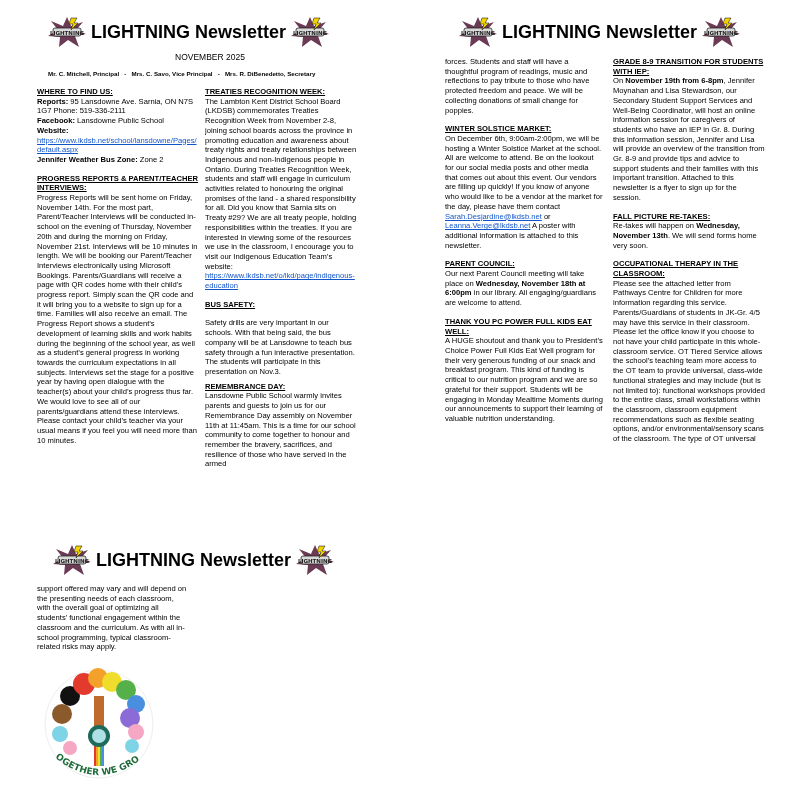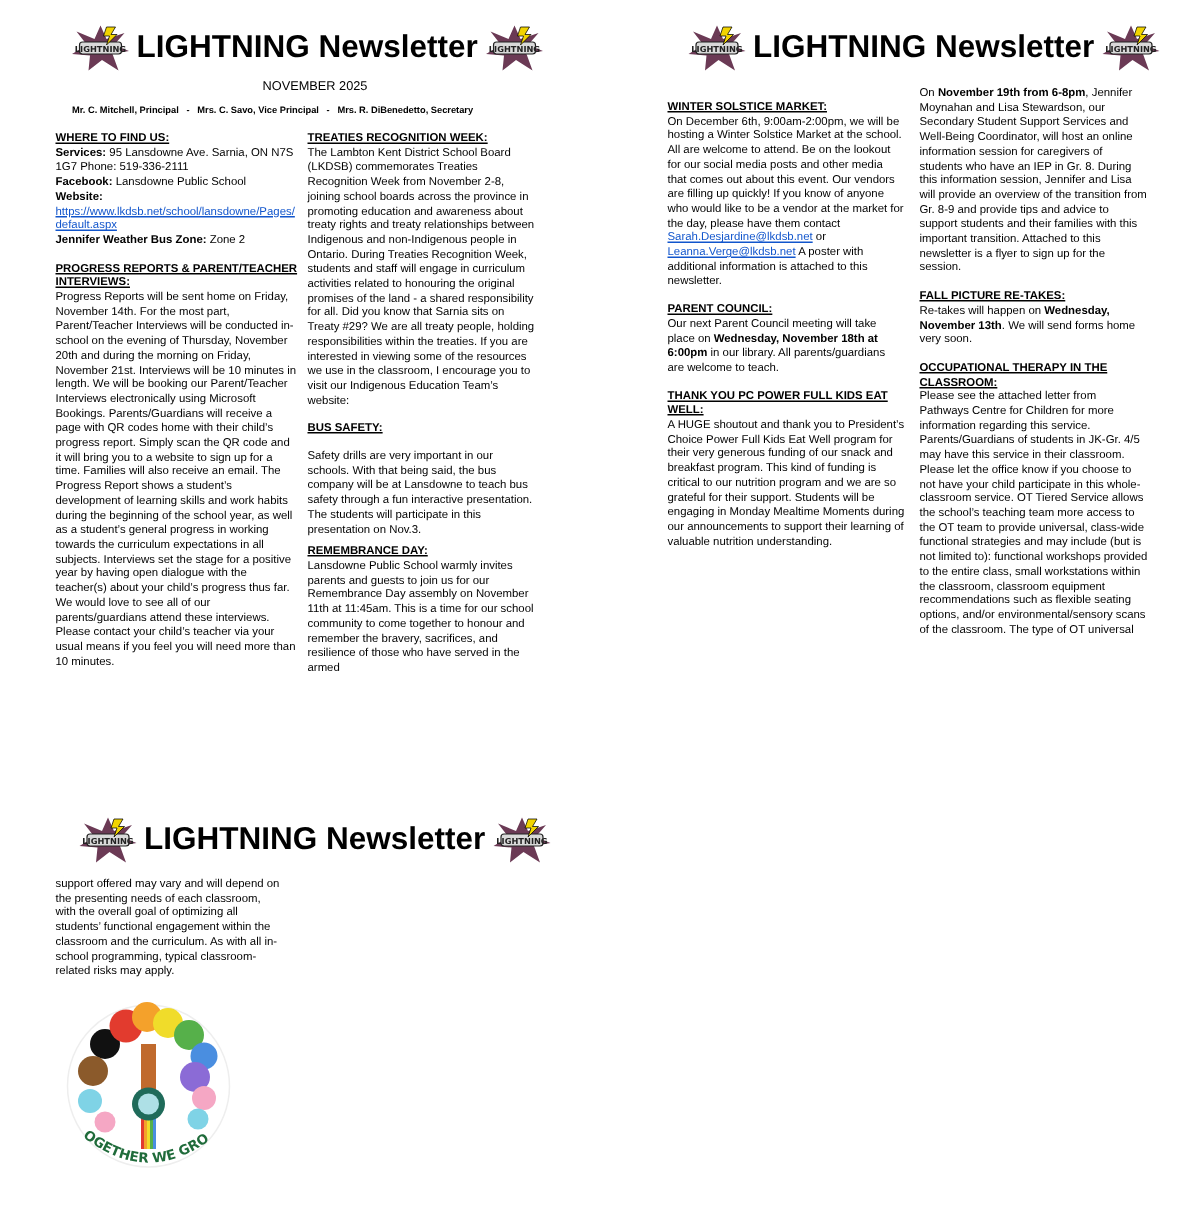--- a/index.html
+++ b/index.html
@@ -1,20 +1,20 @@
 <!DOCTYPE html>
 <html><head>
 <meta charset="utf-8">
 <style>
   html, body { margin:0; padding:0; background:#ffffff; }
   body { width:799px; height:808px; position:relative; overflow:hidden;
          font-family:"Liberation Sans", sans-serif; color:#000; }
   .page { position:absolute; }
   .title-row { position:absolute; display:flex; align-items:center; }
-  .title { font-weight:bold; font-size:21px; letter-spacing:0px; white-space:nowrap; }
+  .title { font-weight:bold; font-size:18px; letter-spacing:0px; white-space:nowrap; }
   .logo { width:40px; height:32px; display:inline-block; }
   .sub { position:absolute; font-weight:normal; font-size:8.5px; text-align:center; }
   .staff { position:absolute; font-weight:bold; font-size:6.2px; white-space:nowrap; }
   .col { position:absolute; font-size:7.6px; line-height:9.7px; }
   .col p { margin:0; }
   .h { font-weight:bold; text-decoration:underline; margin:0; }
   .gap { height:9px; }
   .link { color:#1155cc; text-decoration:underline; }
   b { font-weight:bold; }
 </style>
@@ -40,33 +40,34 @@
     <span class="title" style="margin-left:4px; margin-right:4px;">LIGHTNING Newsletter</span>
     <svg class="logo">
         <use href="#lg"></use>
       </svg>
   </div>
   <div class="sub" style="left:150px; top:52px; width:120px;">NOVEMBER 2025</div>
   <div class="staff" style="left:48px; top:70px; white-space:pre;">Mr. C. Mitchell, Principal   -   Mrs. C. Savo, Vice Principal   -   Mrs. R. DiBenedetto, Secretary</div>
 
   <div class="col" style="left:37px; top:87px; width:162px;">
     <p class="h">WHERE TO FIND US:</p>
-    <p><b>Services:</b><span> 95 Lansdowne Ave. Sarnia, ON N7S 1G7 Phone: 519-336-2111</span></p>
+    <p><b>Reports:</b><span> 95 Lansdowne Ave. Sarnia, ON N7S 1G7 Phone: 519-336-2111</span></p>
     <p><b>Facebook:</b><span> Lansdowne Public School</span></p>
     <p><b>Website:</b></p>
     <p style="word-break:break-all;"><a class="link">https://www.lkdsb.net/school/lansdowne/Pages/default.aspx</a></p>
     <p><b>Jennifer Weather Bus Zone:</b><span> Zone 2</span></p>
     <div class="gap"></div>
     <p class="h">PROGRESS REPORTS &amp; PARENT/TEACHER INTERVIEWS:</p>
     <p>Progress Reports will be sent home on Friday, November 14th. For the most part, Parent/Teacher Interviews will be conducted in-school on the evening of Thursday, November 20th and during the morning on Friday, November 21st. Interviews will be 10 minutes in length. We will be booking our Parent/Teacher Interviews electronically using Microsoft Bookings. Parents/Guardians will receive a page with QR codes home with their child’s progress report. Simply scan the QR code and it will bring you to a website to sign up for a time. Families will also receive an email. The Progress Report shows a student’s development of learning skills and work habits during the beginning of the school year, as well as a student’s general progress in working towards the curriculum expectations in all subjects. Interviews set the stage for a positive year by having open dialogue with the teacher(s) about your child’s progress thus far. We would love to see all of our parents/guardians attend these interviews. Please contact your child’s teacher via your usual means if you feel you will need more than 10 minutes.</p>
   </div>
 
   <div class="col" style="left:205px; top:87px; width:152px;">
     <p class="h">TREATIES RECOGNITION WEEK:</p>
     <p>The Lambton Kent District School Board (LKDSB) commemorates Treaties Recognition Week from November 2-8, joining school boards across the province in promoting education and awareness about treaty rights and treaty relationships between Indigenous and non-Indigenous people in Ontario. During Treaties Recognition Week, students and staff will engage in curriculum activities related to honouring the original promises of the land - a shared responsibility for all. Did you know that Sarnia sits on Treaty #29? We are all treaty people, holding responsibilities within the treaties. If you are interested in viewing some of the resources we use in the classroom, I encourage you to visit our Indigenous Education Team’s website:</p>
+    <p style="word-break:break-all;"><a class="link">https://www.lkdsb.net/o/lkd/page/indigenous-education</a></p>
     <div class="gap"></div>
     <p class="h">BUS SAFETY:</p>
     <div class="gap"></div>
     <p>Safety drills are very important in our schools. With that being said, the bus company will be at Lansdowne to teach bus safety through a fun interactive presentation. The students will participate in this presentation on Nov.3.</p>
     <div style="height:5px"></div>
     <p class="h">REMEMBRANCE DAY:</p>
     <p>Lansdowne Public School warmly invites parents and guests to join us for our Remembrance Day assembly on November 11th at 11:45am. This is a time for our school community to come together to honour and remember the bravery, sacrifices, and resilience of those who have served in the armed</p>
   </div>
 </div>
 
@@ -75,32 +76,34 @@
     <svg class="logo">
         <use href="#lg"></use>
       </svg>
     <span class="title" style="margin-left:4px; margin-right:4px;">LIGHTNING Newsletter</span>
     <svg class="logo">
         <use href="#lg"></use>
       </svg>
   </div>
 
   <div class="col" style="left:445px; top:57px; width:158px;">
+    <p>forces. Students and staff will have a thoughtful program of readings, music and reflections to pay tribute to those who have protected freedom and peace. We will be collecting donations of small change for poppies.</p>
     <div class="gap"></div>
     <p class="h">WINTER SOLSTICE MARKET:</p>
     <p><span>On December 6th, 9:00am-2:00pm, we will be hosting a Winter Solstice Market at the school. All are welcome to attend. Be on the lookout for our social media posts and other media that comes out about this event. Our vendors are filling up quickly! If you know of anyone who would like to be a vendor at the market for the day, please have them contact </span><a class="link">Sarah.Desjardine@lkdsb.net</a><span> or </span><a class="link">Leanna.Verge@lkdsb.net</a><span> A poster with additional information is attached to this newsletter.</span></p>
     <div class="gap"></div>
     <p class="h">PARENT COUNCIL:</p>
-    <p><span>Our next Parent Council meeting will take place on </span><b>Wednesday, November 18th at 6:00pm</b><span> in our library. All parents/guardians are welcome to teach.</span></p>
+    <p><span>Our next Parent Council meeting will take place on </span><b>Wednesday, November 18th at 6:00pm</b><span> in our library. All engaging/guardians are welcome to attend.</span></p>
     <div class="gap"></div>
     <p class="h">THANK YOU PC POWER FULL KIDS EAT WELL:</p>
     <p>A HUGE shoutout and thank you to President’s Choice Power Full Kids Eat Well program for their very generous funding of our snack and breakfast program. This kind of funding is critical to our nutrition program and we are so grateful for their support. Students will be engaging in Monday Mealtime Moments during our announcements to support their learning of valuable nutrition understanding.</p>
   </div>
 
   <div class="col" style="left:613px; top:57px; width:152px;">
+    <p class="h">GRADE 8-9 TRANSITION FOR STUDENTS WITH IEP:</p>
     <p><span>On </span><b>November 19th from 6-8pm</b><span>, Jennifer Moynahan and Lisa Stewardson, our Secondary Student Support Services and Well-Being Coordinator, will host an online information session for caregivers of students who have an IEP in Gr. 8. During this information session, Jennifer and Lisa will provide an overview of the transition from Gr. 8-9 and provide tips and advice to support students and their families with this important transition. Attached to this newsletter is a flyer to sign up for the session.</span></p>
     <div class="gap"></div>
     <p class="h">FALL PICTURE RE-TAKES:</p>
     <p><span>Re-takes will happen on </span><b>Wednesday, November 13th</b><span>. We will send forms home very soon.</span></p>
     <div class="gap"></div>
     <p class="h">OCCUPATIONAL THERAPY IN THE CLASSROOM:</p>
     <p>Please see the attached letter from Pathways Centre for  Children for more information regarding this service. Parents/Guardians of students in JK-Gr. 4/5 may have this service in their classroom. Please let the office know if you choose to not have your child participate in this whole-classroom service. OT Tiered Service allows the school’s teaching team more access to the OT team to provide universal, class-wide functional strategies and may include (but is not limited to): functional workshops provided to the entire class, small workstations within the classroom, classroom equipment recommendations such as flexible seating options, and/or environmental/sensory scans of the classroom. The type of OT universal</p>
   </div>
 </div>
 

